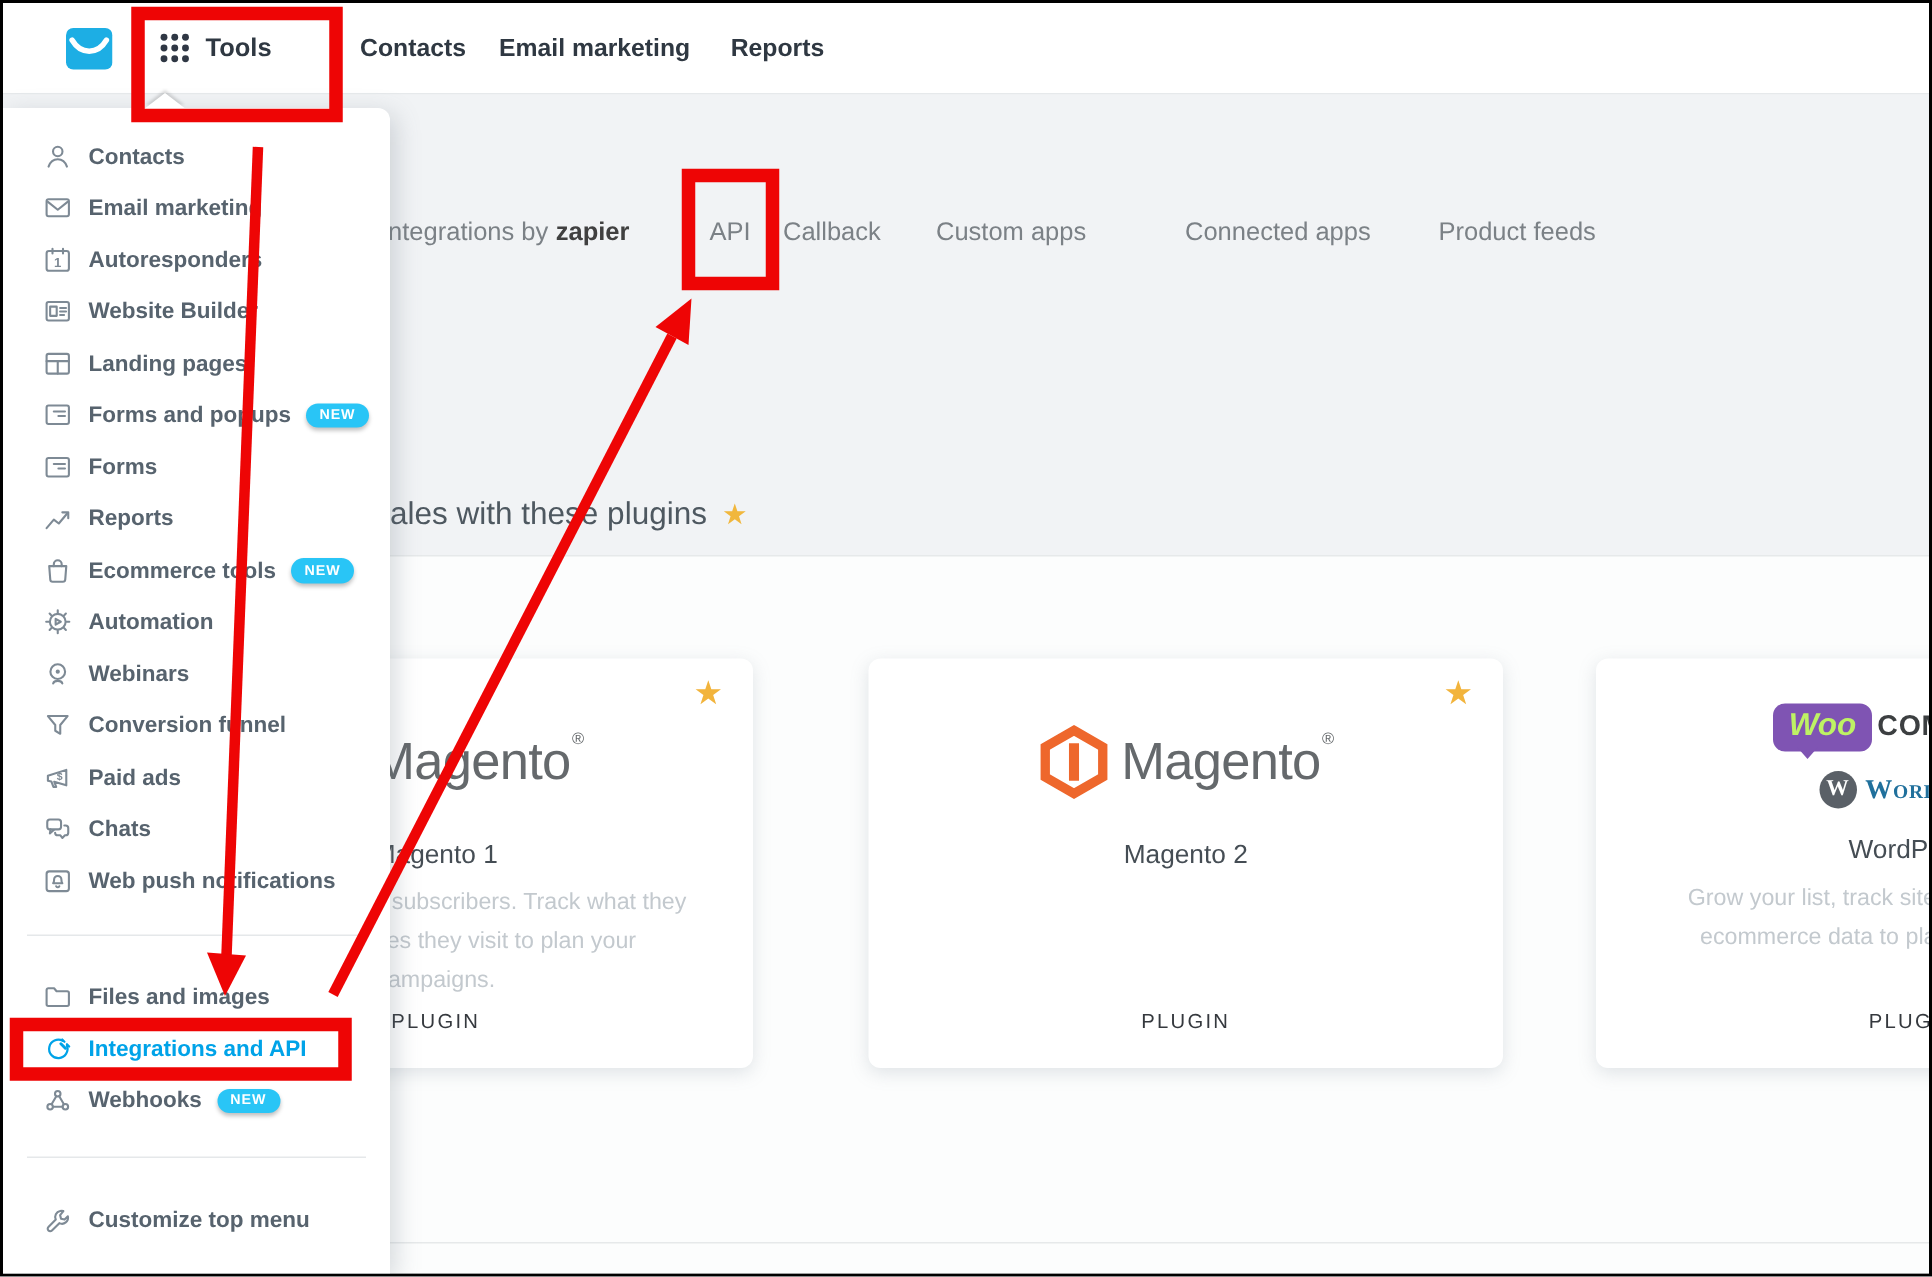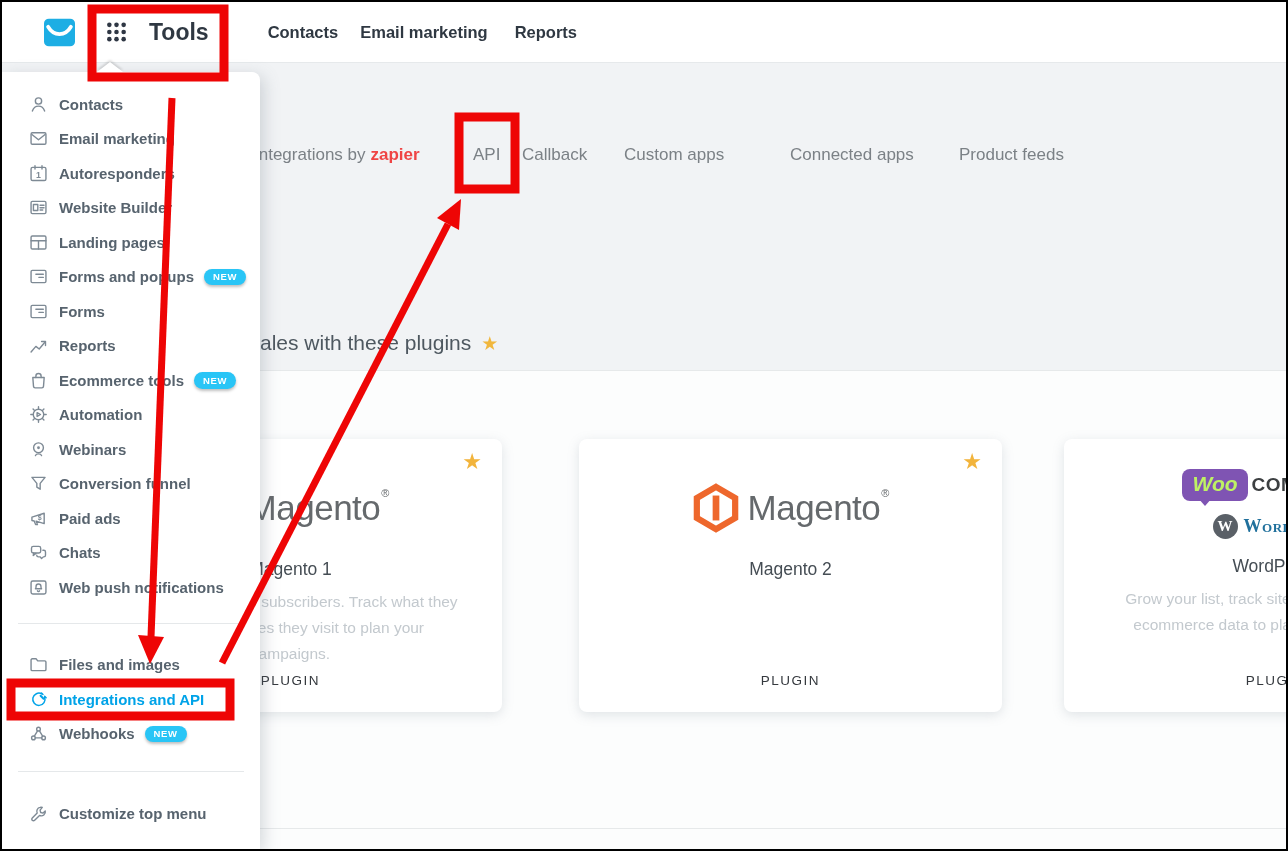--- a/index.html
+++ b/index.html
@@ -6,35 +6,35 @@
   .screen{position:relative;width:1288px;height:851px;box-sizing:border-box;border:2px solid #000;
     overflow:hidden;background:#fff;font-family:"Liberation Sans","DejaVu Sans",sans-serif;}
 
   
   .topnav{position:absolute;top:0;left:0;right:0;height:60px;background:#fff;
     border-bottom:1px solid #e6e9eb;display:flex;align-items:center;z-index:10;}
   .logo{margin-left:42px;flex:none;cursor:pointer;}
   .nav-sep{width:1px;height:28px;background:#dfe3e6;margin-left:17px;}
   .grid-icon{margin-left:13px;flex:none;cursor:pointer;}
   .nav-item{font-size:16.5px;font-weight:bold;color:#2f3842;cursor:pointer;white-space:nowrap;}
-  .nav-tools{margin-left:22px;font-size:23px;}
+  .nav-tools{margin-left:10px;font-size:17px;}
   .nav-contacts{margin-left:59px;}
   .nav-email{margin-left:22px;}
   .nav-reports{margin-left:27px;}
 
   
   .strip-top{position:absolute;top:60px;left:0;right:0;height:308px;background:#f1f3f5;}
   .strip-bottom{position:absolute;top:368px;left:0;right:0;bottom:0;background:#fcfdfd;}
   .hline{position:absolute;left:0;right:0;height:1px;background:#e6e9ea;}
   .hline.h1{top:368px;}
   .hline.h2{top:826px;}
 
   
   .tab{position:absolute;top:143px;font-size:17px;color:#7b8186;white-space:nowrap;cursor:pointer;}
-  .tab .zap{color:#ef4444;font-weight:bold;margin-left:5px;}
+  .tab .zap{color:#404040;font-weight:bold;margin-left:5px;}
   .t1{left:252px;} .t2{left:471px;} .t3{left:520px;} .t4{left:622px;} .t5{left:788px;} .t6{left:957px;}
 
   
   .heading{position:absolute;left:258px;top:329px;font-size:21px;color:#4e5860;white-space:nowrap;}
   .heading .star{color:#f1b73d;margin-left:10px;font-size:19px;}
 
   
   .card{position:absolute;top:437px;width:423px;height:273px;background:#fff;border-radius:8px;
     box-shadow:0 3px 12px rgba(125,135,148,.22);cursor:pointer;}
   .card1{left:77px;} .card2{left:577px;} .card3{left:1062px;}

